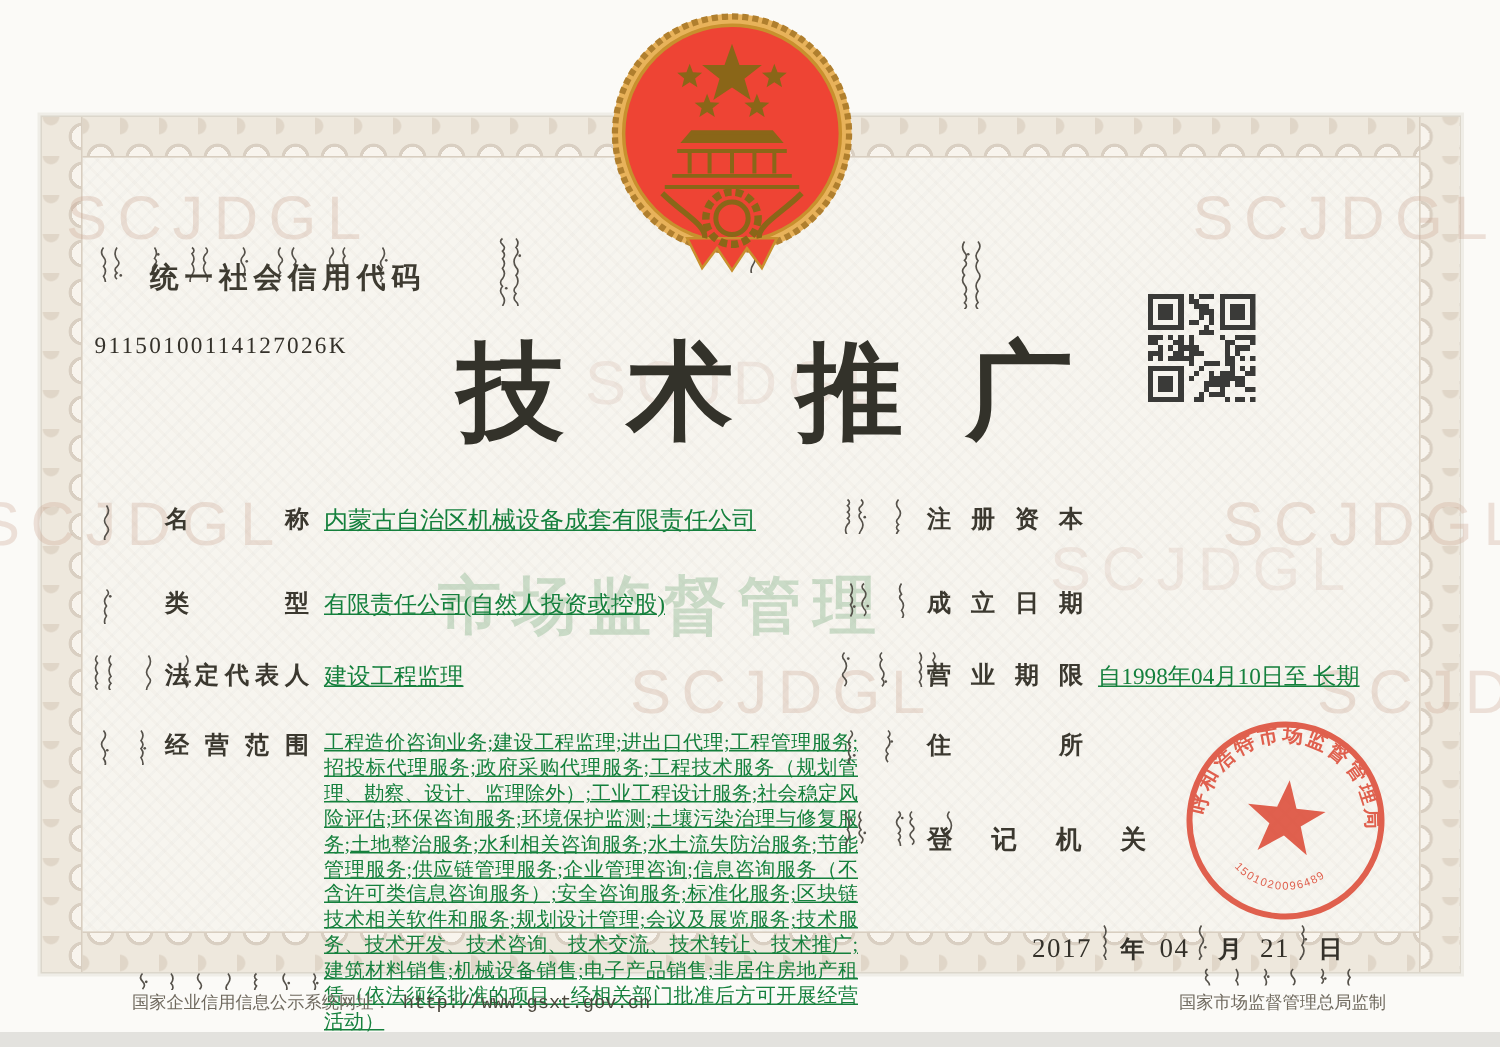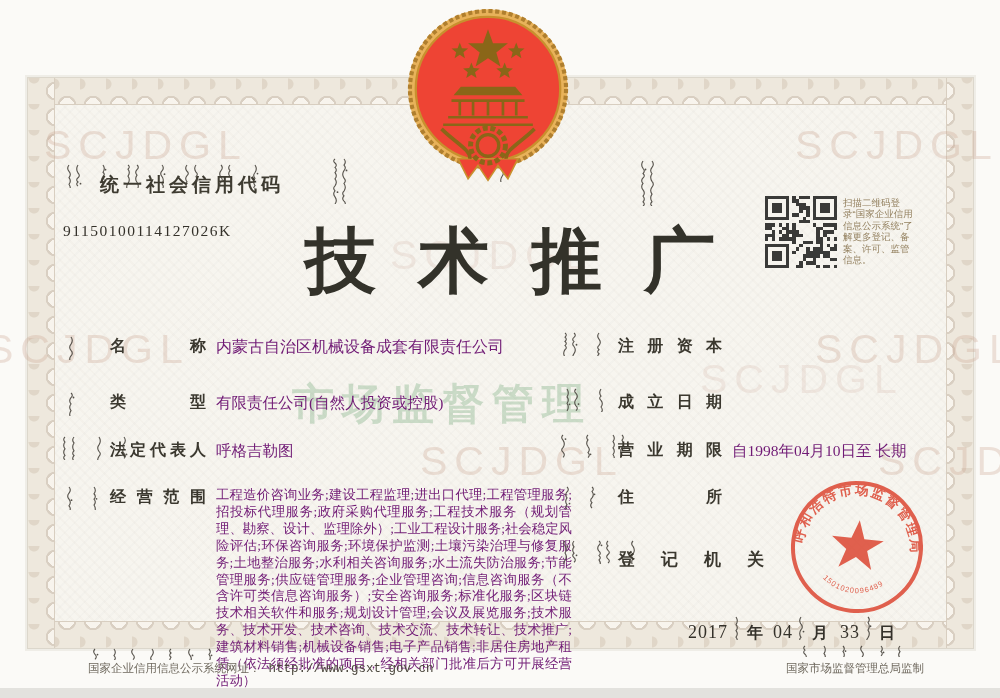--- a/index.html
+++ b/index.html
@@ -49,21 +49,21 @@
   .title{position:absolute;left:255px;top:214px;width:510px;text-align:center;font-size:71px;font-weight:900;
       letter-spacing:42px;text-indent:42px;color:#33322a;z-index:3;font-family:"Liberation Sans",sans-serif;}
 
   .qr-wrap{position:absolute;left:765px;top:196px;width:72px;height:72px;z-index:3;}
   .qr-caption{position:absolute;left:843px;top:197px;width:72px;font-size:9.5px;line-height:11.4px;
       color:#93805f;z-index:3;}
 
   
   .flabel{position:absolute;font-size:16px;font-weight:bold;color:#3b382f;z-index:3;}
   .jchars{display:flex;justify-content:space-between;}
-  .fvalue{position:absolute;font-size:15.5px;color:#701a75;z-index:3;font-family:"Liberation Serif",serif;}
+  .fvalue{position:absolute;font-size:15.5px;color:#15803d;z-index:3;font-family:"Liberation Serif",serif;text-decoration:underline;}
   .scope{font-size:13.4px;line-height:16.9px;text-align:justify;}
   .addr{font-size:14px;line-height:19px;}
   .mongrow{position:absolute;display:flex;gap:14px;z-index:3;align-items:flex-start;}
   .mong svg{display:block;}
 
   
   .seal{position:absolute;left:784px;top:474px;width:146px;height:146px;z-index:4;opacity:.88;}
   .date-row{position:absolute;left:688px;top:614px;width:280px;display:flex;align-items:baseline;z-index:5;color:#34312a;}
   .date-row .num{font-family:"Liberation Serif",serif;font-size:18px;letter-spacing:1px;}
   .date-row .cn{font-size:16px;font-weight:bold;margin:0 2px;}
@@ -328,21 +328,20 @@
         <rect x="0" y="0" width="7" height="7" fill="#3a3a38"></rect>
         <rect x="1" y="1" width="5" height="5" fill="#f6f4ee"></rect>
         <rect x="2" y="2" width="3" height="3" fill="#3a3a38"></rect>
         <rect x="14" y="0" width="7" height="7" fill="#3a3a38"></rect>
         <rect x="15" y="1" width="5" height="5" fill="#f6f4ee"></rect>
         <rect x="16" y="2" width="3" height="3" fill="#3a3a38"></rect>
         <rect x="0" y="14" width="7" height="7" fill="#3a3a38"></rect>
         <rect x="1" y="15" width="5" height="5" fill="#f6f4ee"></rect>
         <rect x="2" y="16" width="3" height="3" fill="#3a3a38"></rect>
       </svg></div>
-  <div class="qr-caption">扫描二维码登录“国家企业信用信息公示系统”了解更多登记、备案、许可、监管信息。</div>
 
   <div class="mongrow" style="left:66px;top:336px;">
       <span class="mong">
         <svg width="11" height="24" viewBox="0 0 11 24">
           <path d="M5 1 q2.6 3.525221288204193 0 7.050442576408386 q-2.6 3.156397581100464 0 6.312795162200928 q2.6 2.8135078474879265 0 5.627015694975853 q-2.6 2.888085126876831 0 5.776170253753662" stroke="#55514a" stroke-width="1.1" fill="none"></path>
         </svg>
       </span>
     </div>
   <div class="flabel jchars" style="left:110px;top:336px;width:96px;">
       <span>名</span>
@@ -383,21 +382,21 @@
         </svg>
       </span>
   </div>
   <div class="flabel jchars" style="left:110px;top:440px;width:96px;">
       <span>法</span>
       <span>定</span>
       <span>代</span>
       <span>表</span>
       <span>人</span>
     </div>
-  <div class="fvalue" style="left:216px;top:441px;width:360px;">呼格吉勒图</div>
+  <div class="fvalue" style="left:216px;top:441px;width:360px;">建设工程监理</div>
 
   <div class="mongrow" style="left:64px;top:486px;">
     <span class="mong">
         <svg width="11" height="24" viewBox="0 0 11 24">
           <path d="M5 1 q2.6 3.0813992023468018 0 6.1627984046936035 q-2.6 3.015094041824341 0 6.030188083648682 q2.6 3.288403809070587 0 6.576807618141174 q2.6 3.0583715438842773 0 6.116743087768555" stroke="#55514a" stroke-width="1.1" fill="none"></path>
           <circle cx="7.5" cy="14.165053367614746" r="0.9" fill="#55514a"></circle>
         </svg>
       </span>
       <span class="mong">
         <svg width="11" height="24" viewBox="0 0 11 24">
@@ -564,21 +563,21 @@
     <span style="width:8px"></span>
     <span class="num">04</span>
     <span class="mg mong">
         <svg width="11" height="24" viewBox="0 0 11 24">
           <path d="M5 1 q-2.6 3.5841407775878906 0 7.168281555175781 q2.6 2.7305718064308167 0 5.461143612861633 q-2.6 3.860889434814453 0 7.721778869628906 q-2.6 2.3282432556152344 0 4.656486511230469" stroke="#55514a" stroke-width="1.1" fill="none"></path>
           <circle cx="7.5" cy="15.565061330795288" r="0.9" fill="#55514a"></circle>
         </svg>
       </span>
     <span class="cn">月</span>
     <span style="width:10px"></span>
-    <span class="num">33</span>
+    <span class="num">21</span>
     <span class="mg mong">
         <svg width="11" height="24" viewBox="0 0 11 24">
           <path d="M5 1 q2.6 2.765854597091675 0 5.53170919418335 q2.6 3.7898929119110107 0 7.5797858238220215 q2.6 3.750439405441284 0 7.500878810882568 q-2.6 2.942782163619995 0 5.88556432723999" stroke="#55514a" stroke-width="1.1" fill="none"></path>
           <circle cx="7.5" cy="10.242294788360596" r="0.9" fill="#55514a"></circle>
         </svg>
       </span>
     <span class="cn">日</span>
   </div>
 
   <div class="mongrow footer-left-mong" style="gap:8px;">

